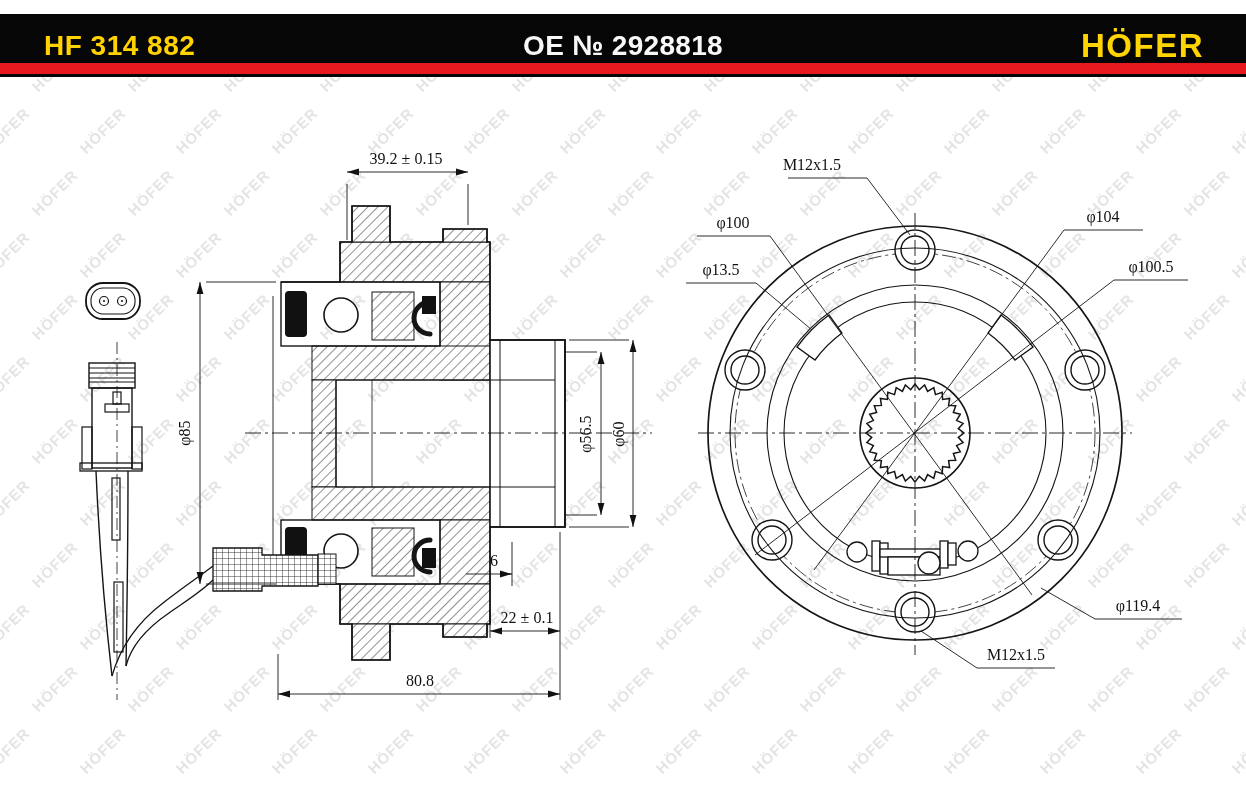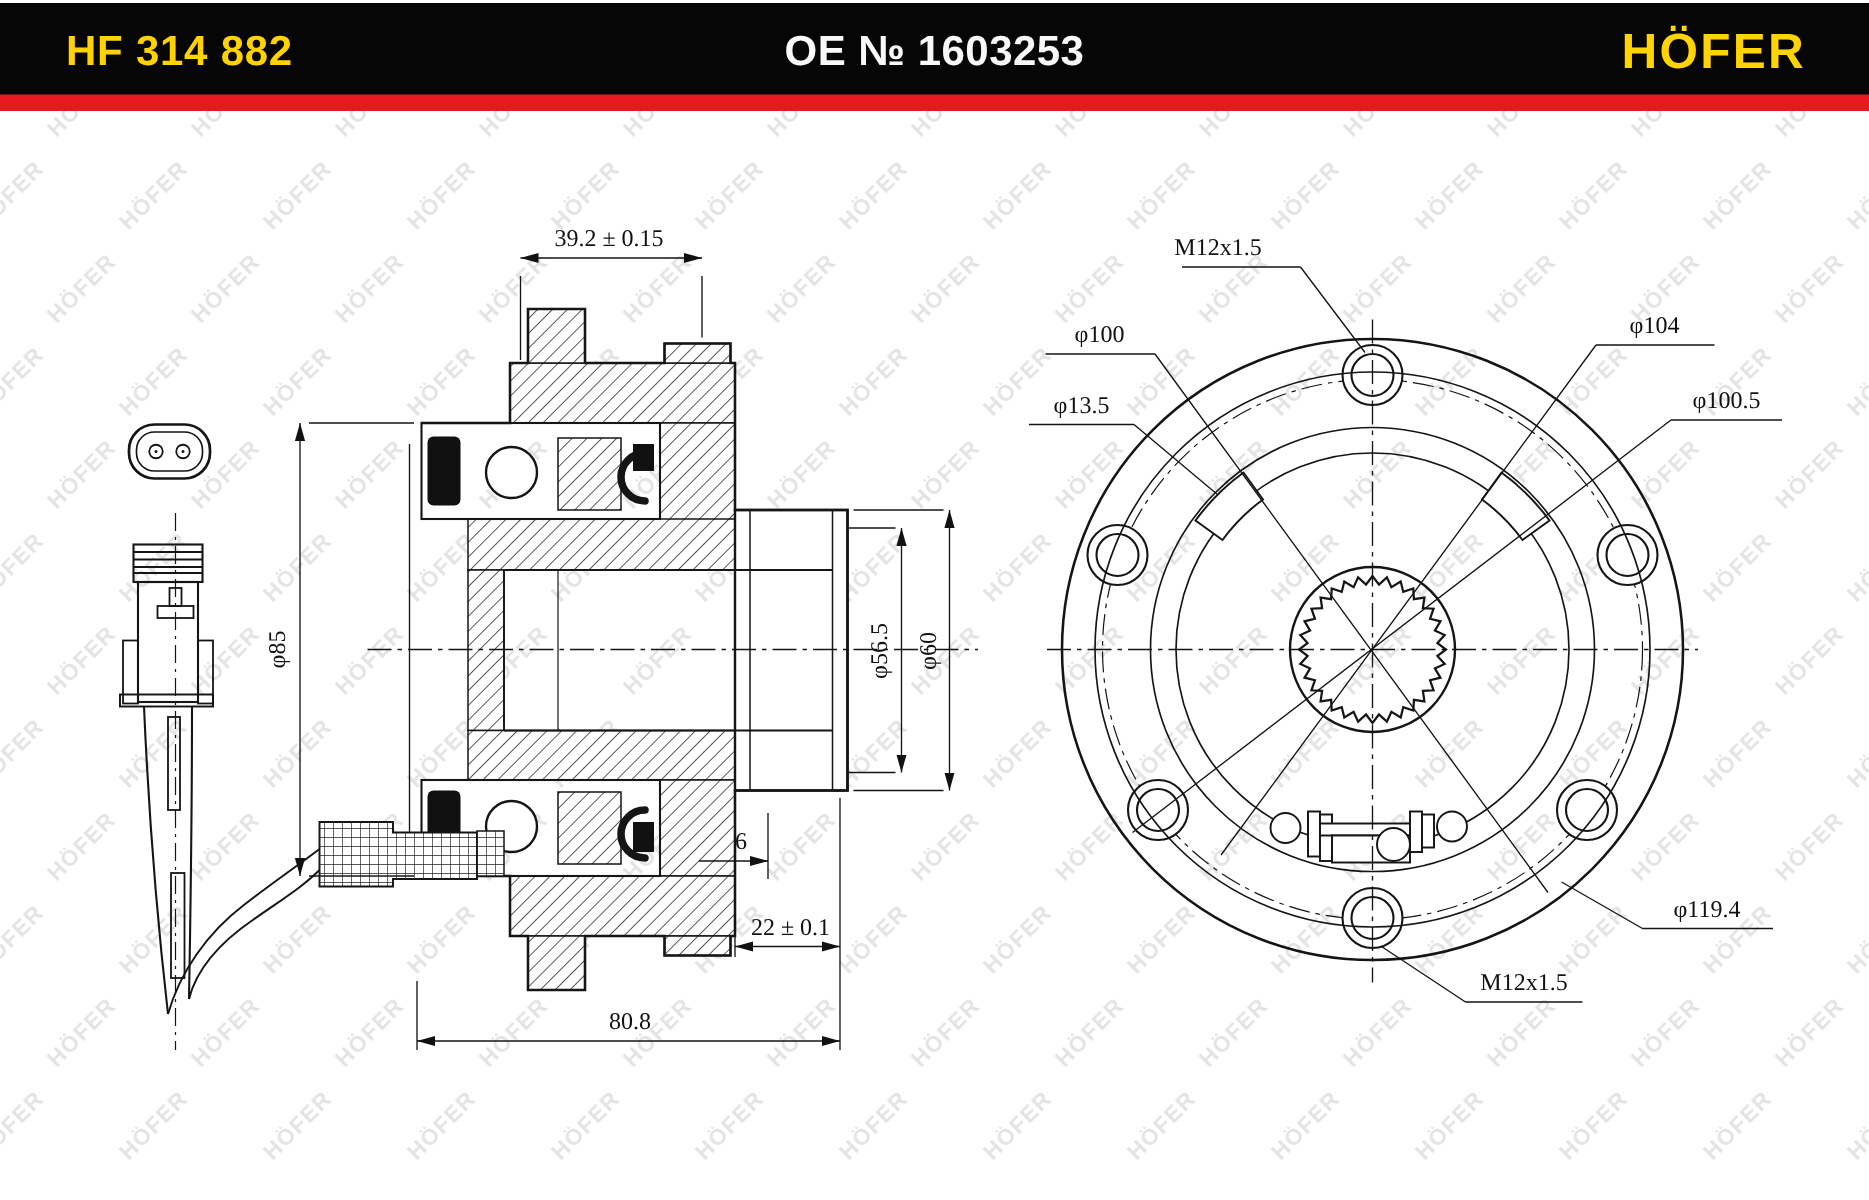--- a/index.html
+++ b/index.html
@@ -2,21 +2,21 @@
 <html><head>
 <meta charset="utf-8">
 <style>
   html,body{margin:0;padding:0;}
   body{
     width:1246px;height:800px;overflow:hidden;position:relative;
     background:#ffffff;font-family:"Liberation Sans",sans-serif;
   }
   
   .header{
-    position:absolute;top:2px;left:0;width:1246px;height:63px;
+    position:absolute;top:14px;left:0;width:1246px;height:63px;
     background:#060606;display:flex;align-items:center;z-index:3;
   }
   .part-number{
     position:absolute;left:44px;top:50%;transform:translateY(-50%);
     color:#ffd200;font-size:28px;font-weight:700;letter-spacing:.5px;
   }
   .oe-number{
     position:absolute;left:0;width:100%;text-align:center;top:50%;transform:translateY(-50%);
     color:#f8f8f8;font-size:28px;font-weight:700;letter-spacing:.3px;
   }
@@ -37,21 +37,21 @@
   }
   
   svg.drawing{position:absolute;top:0;left:0;z-index:1;}
   .dim{font:16px "Liberation Serif",serif;fill:#111;}
 </style>
 </head>
 <body>
 
 <div class="header">
   <span class="part-number">HF 314 882</span>
-  <span class="oe-number">OE № 1603253</span>
+  <span class="oe-number">OE № 2928818</span>
   <span class="brand">HÖFER</span>
 </div>
 <div class="stripe"></div>
 
 <div class="watermark">
     <span class="wm" style="left: 26px; top: -14px; color: rgb(228, 228, 228);">HÖFER</span>
     <span class="wm" style="left: 122px; top: -14px; color: rgb(228, 228, 228);">HÖFER</span>
     <span class="wm" style="left: 218px; top: -14px; color: rgb(228, 228, 228);">HÖFER</span>
     <span class="wm" style="left: 314px; top: -14px; color: rgb(228, 228, 228);">HÖFER</span>
     <span class="wm" style="left: 410px; top: -14px; color: rgb(228, 228, 228);">HÖFER</span>

